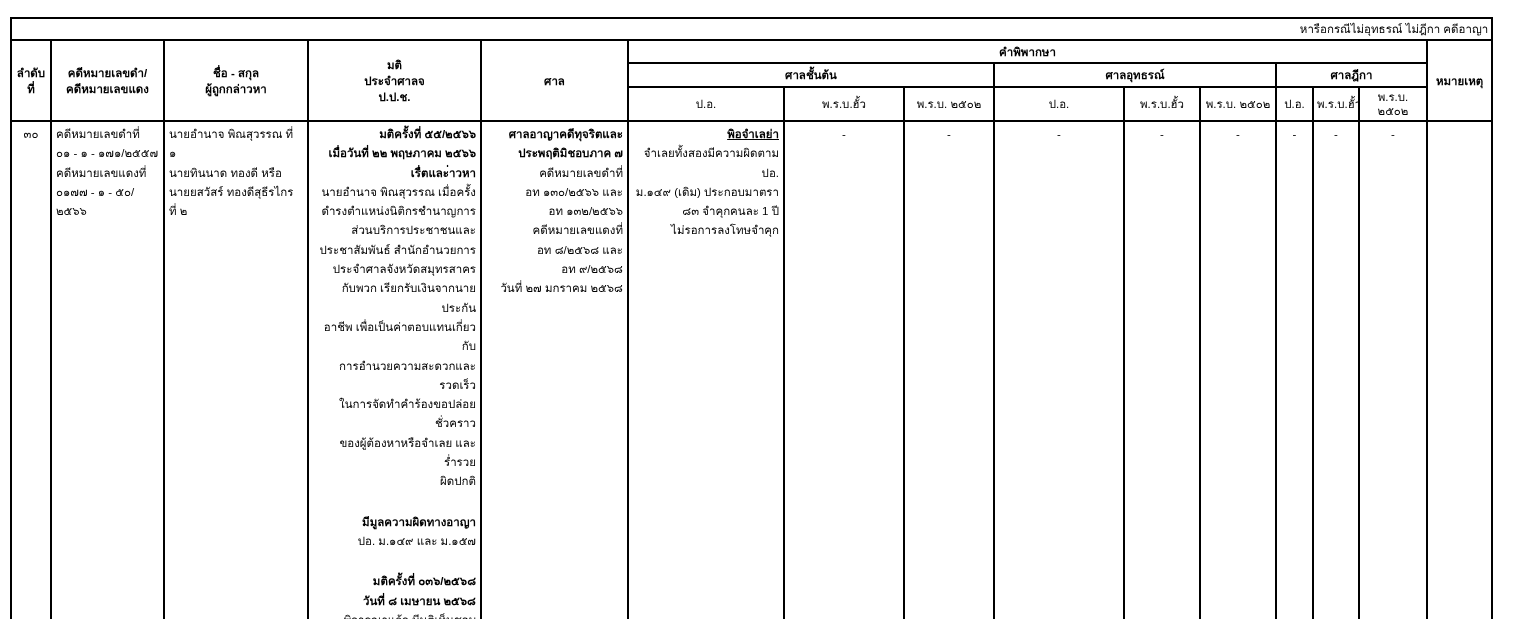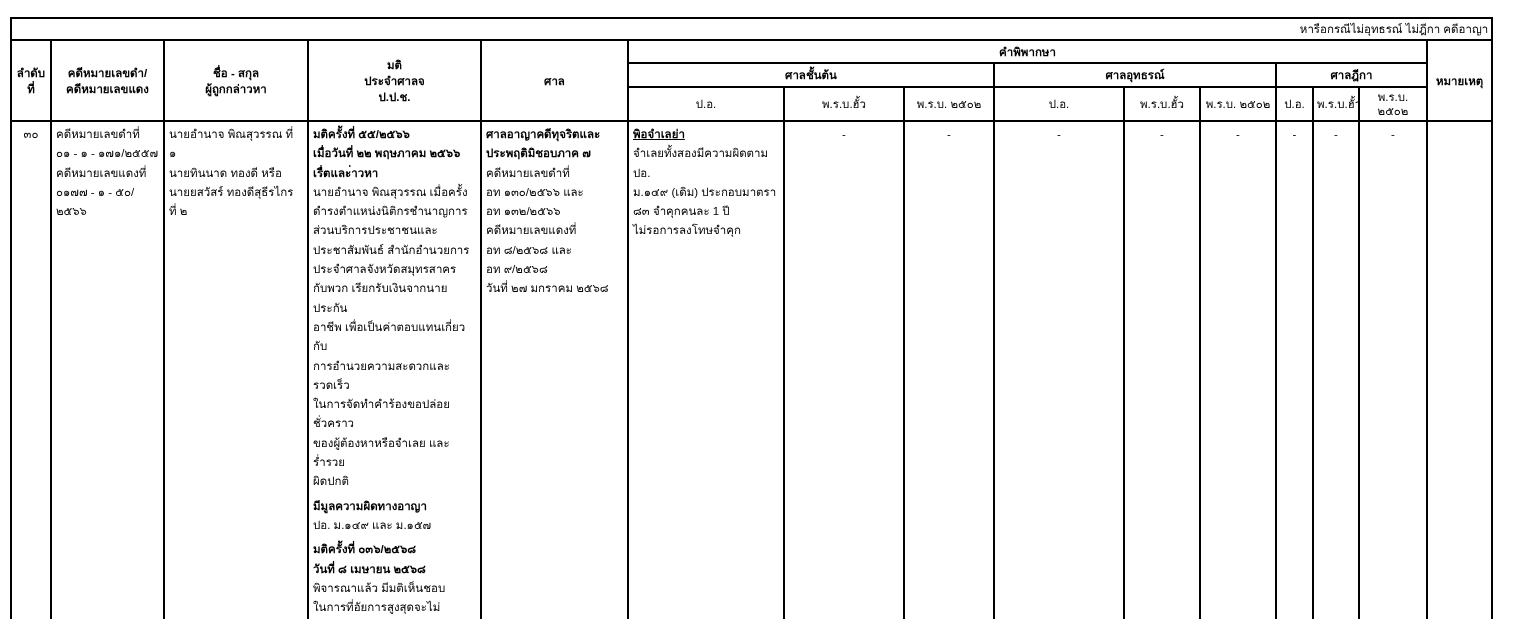--- a/index.html
+++ b/index.html
@@ -52,22 +52,22 @@
   }
   td.center-top {
     vertical-align: top;
     text-align: center;
     line-height: 19.3px;
     padding-top: 3px;
   }
   .ml { white-space: pre-line; }
   .b { font-weight: bold; }
   .bu { font-weight: bold; text-decoration: underline; }
-  .sect { margin: 0; }
-  .gap { margin-top: 5px; }
+  .sect { margin: 0; text-align: right; }
+  .gap { margin-top: 21px; }
 </style>
 </head>
 <body>
 
 <table class="doc-table">
   <colgroup>
     <col style="width:40px">
       <col style="width:113px">
       <col style="width:144px">
     <col style="width:173px">

